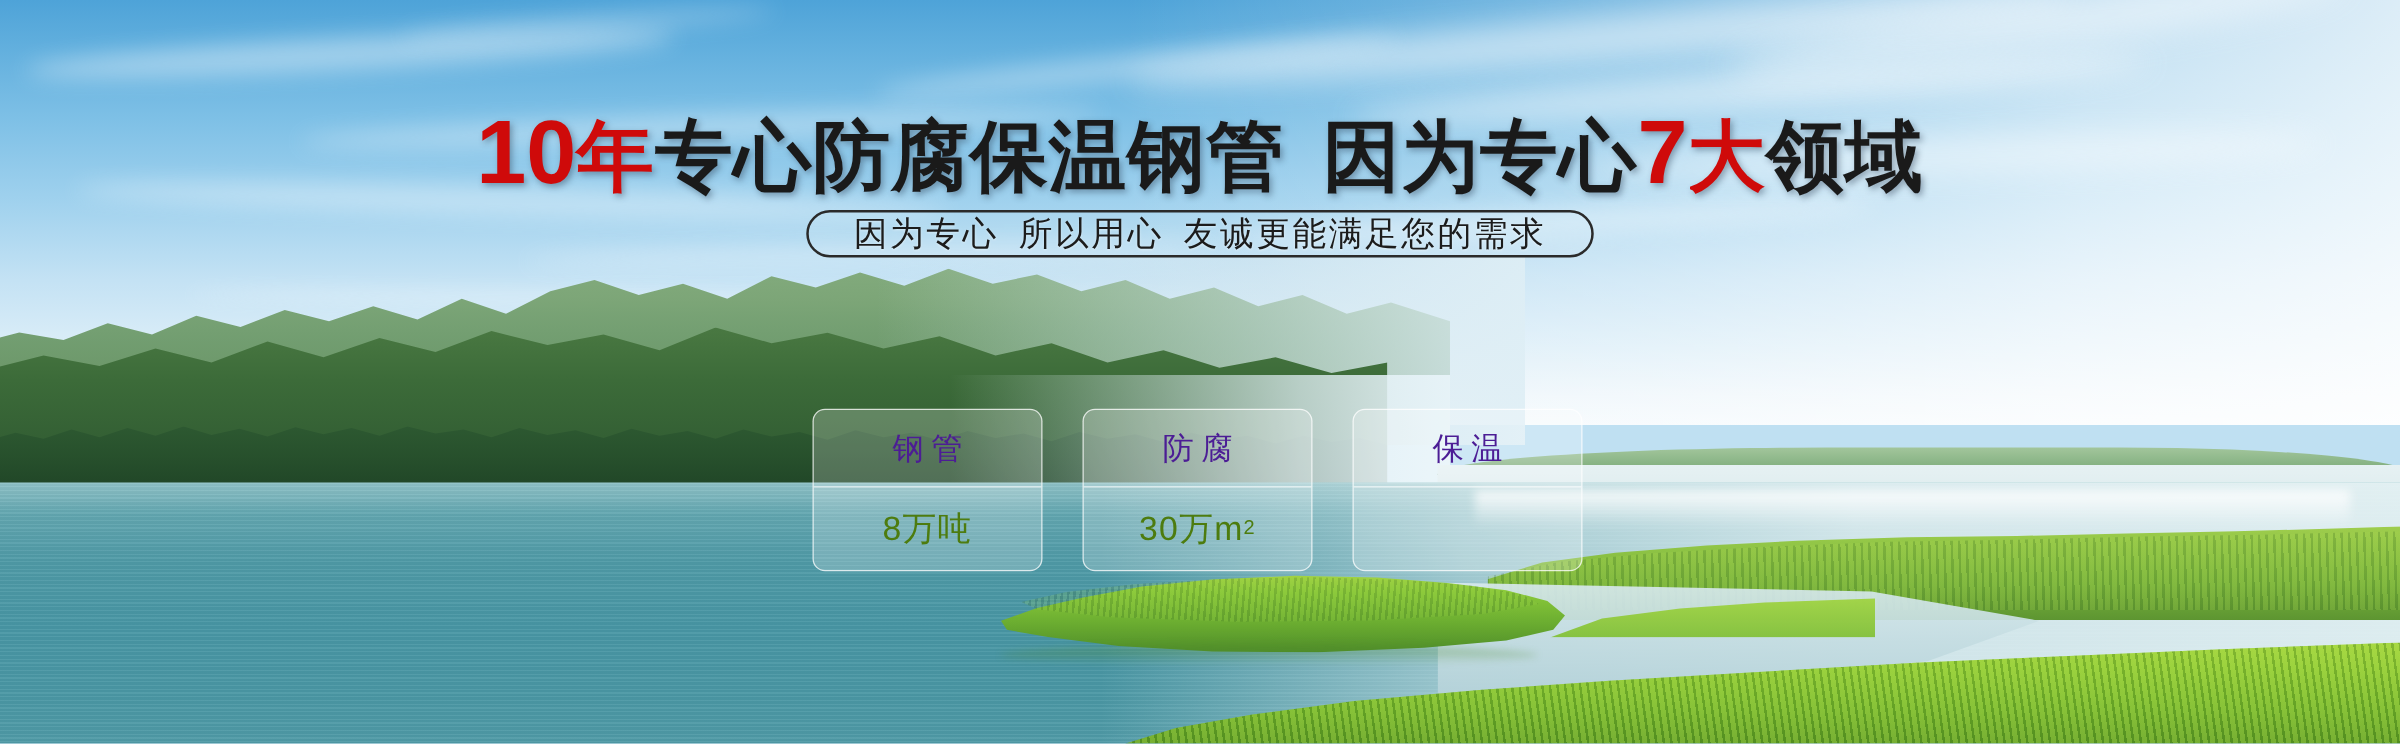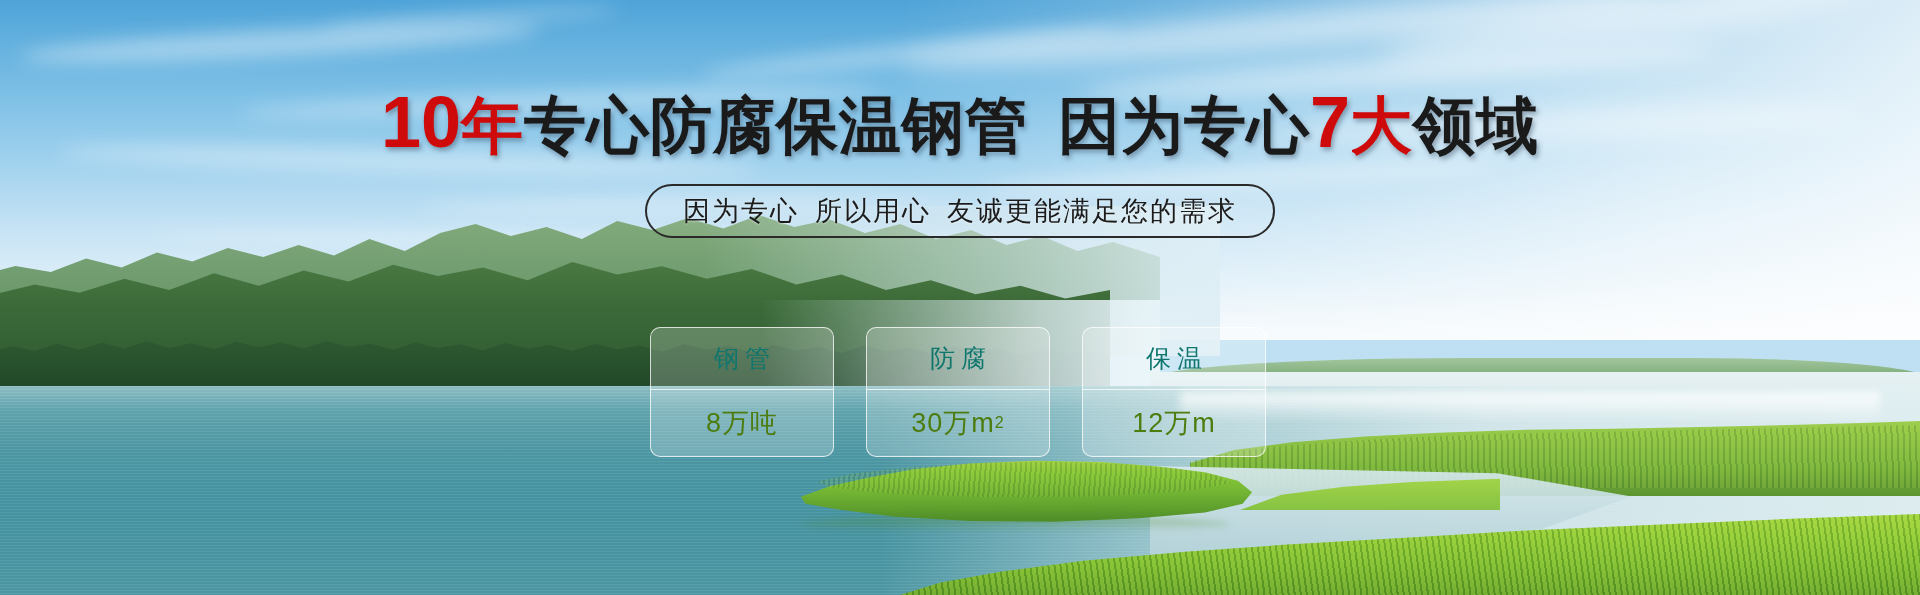--- a/index.html
+++ b/index.html
@@ -272,23 +272,23 @@
   .headline .red { color:#cf0a0a; }
   .headline .num {
     font-size:72px;
     letter-spacing:0;
   }
   .headline .gap { display:inline-block; width:30px; }
 
   
   .subtitle-pill {
     position:absolute;
-    left:50%; top:184px;
+    left:50%; top:168px;
     transform:translateX(-50%);
-    height:54px;
+    height:38px;
     padding:0 36px;
     display:flex; align-items:center; justify-content:flex-start;
     border:2px solid #2a2a2a;
     border-radius:28px;
     background:rgba(255,255,255,0.06);
   }
   .subtitle-text {
     font-size:27px;
     color:#1c1c1c;
     letter-spacing:2px;
@@ -312,21 +312,21 @@
     background:rgba(255,255,255,0.22);
     display:flex;
     flex-direction:column;
   }
   .card-label {
     flex:0 0 62px;
     display:flex; align-items:center; justify-content:center;
     font-size:25px;
     letter-spacing:6px;
     text-indent:6px;
-    color:#0f766e;
+    color:#4c1d95;
     border-bottom:1px solid rgba(255,255,255,0.72);
   }
   .card-value {
     flex:1;
     display:flex; align-items:center; justify-content:center;
     font-size:27px;
     letter-spacing:1px;
     color:#4d7c0f;
   }
   .card-value sup {
@@ -404,21 +404,18 @@
       <div class="card">
         <div class="card-label">防腐</div>
         <div class="card-value">
             <span>30万m</span>
             <sup>2</sup>
           </div>
       </div>
 
       <div class="card">
         <div class="card-label">保温</div>
-        <div class="card-value">
-            <span>12万m</span>
-          </div>
       </div>
 
     </div>
 
   </div>
 </div>
 
 </body></html>

